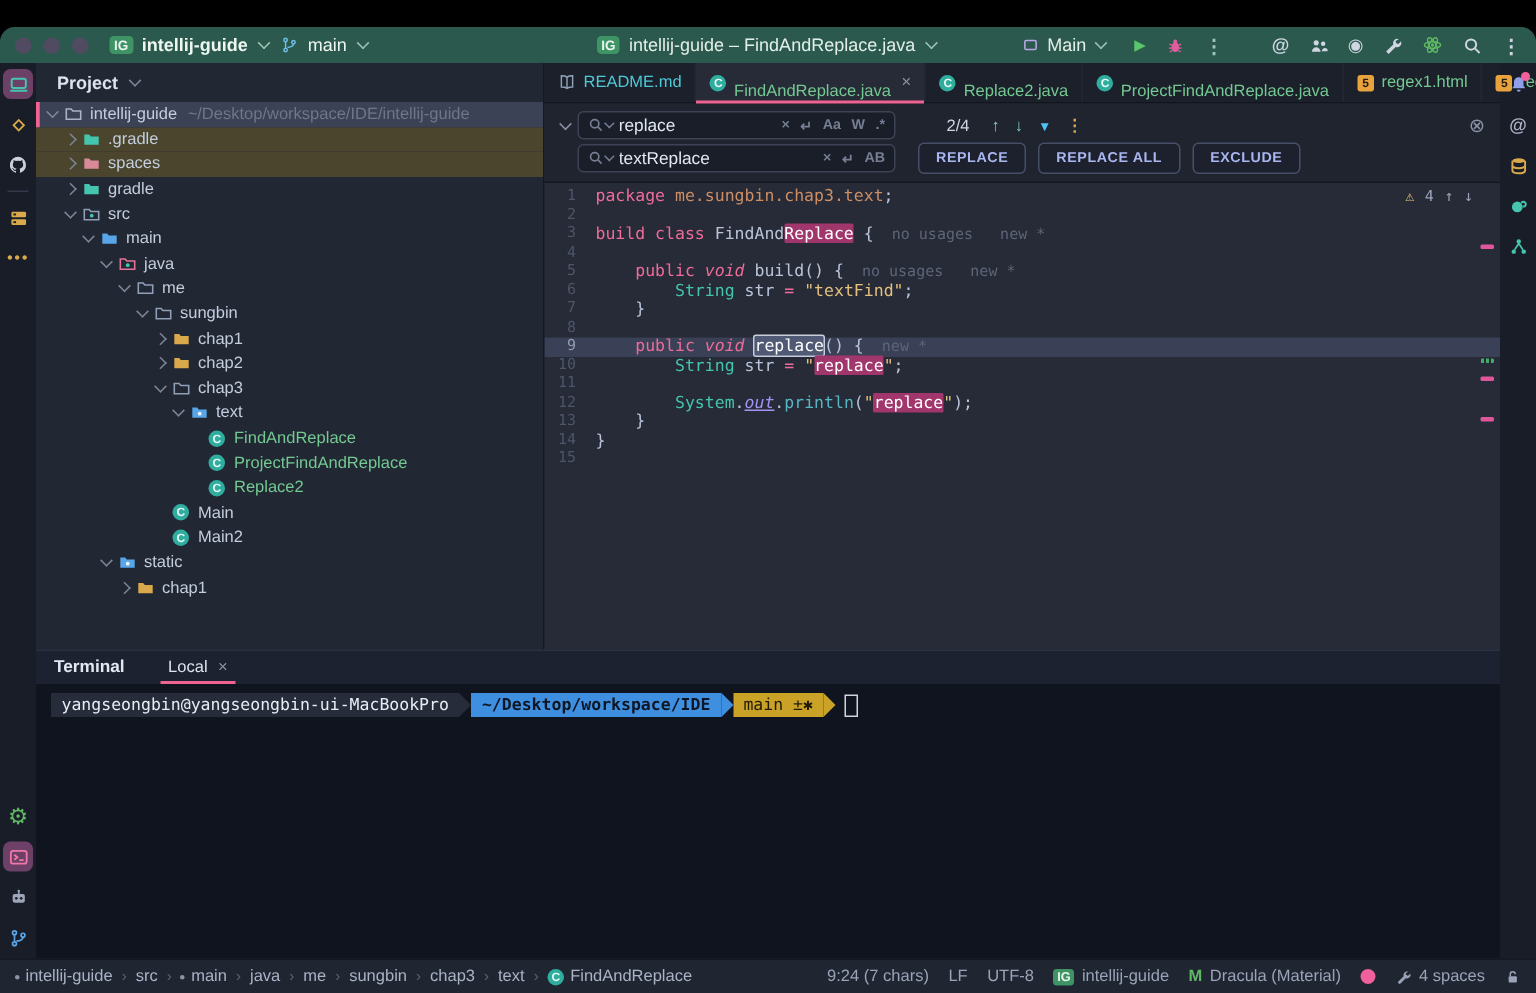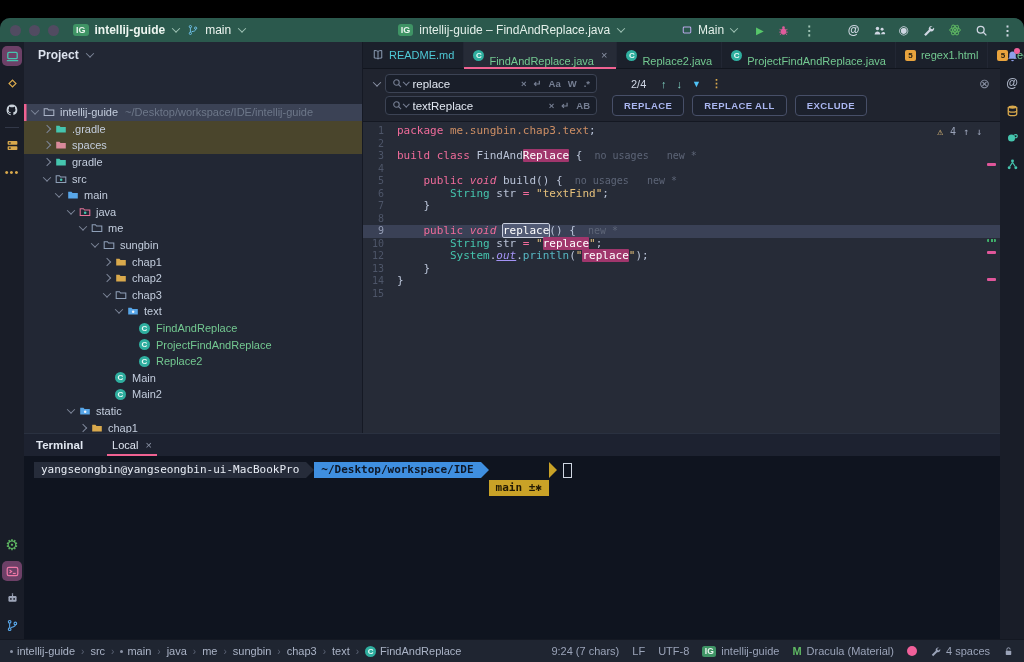--- a/index.html
+++ b/index.html
@@ -23,21 +23,21 @@
   .sicon.sel{background:#6d4067;}
   .notifdot{position:absolute;top:2px;right:2px;width:6px;height:6px;border-radius:50%;background:#f0609a;}
   
   .bodyrow{flex:1;display:flex;min-height:0;}
   .stripe{width:24px;background:#191d28;display:flex;flex-direction:column;align-items:center;padding:4px 0;gap:7px;flex:0 0 24px;}
   .stripe .sdivider{width:14px;height:1px;background:#323848;}
   .stripe .sspacer{flex:1;}
   .center{flex:1;display:flex;flex-direction:column;min-width:0;}
   .upper{height:391px;display:flex;min-height:0;}
   
-  .project{width:338px;flex:0 0 338px;background:#222734;border-right:1px solid #151924;display:flex;flex-direction:column;overflow:hidden;gap:36px;}
+  .project{width:338px;flex:0 0 338px;background:#222734;border-right:1px solid #151924;display:flex;flex-direction:column;overflow:hidden;}
   .phead{flex:0 0 26px;display:flex;align-items:center;padding-left:14px;gap:8px;color:#dde3ee;font-size:12px;font-weight:bold;}
   .phead .chv{color:#7d8699;}
   .ptree{flex:1;overflow:hidden;font-size:11px;color:#b9c3d6;}
   .trow{height:16.6px;display:flex;align-items:center;white-space:nowrap;}
   .trow.olive{background:#4a452c;}
   .trow.selected{background:#3b4255;box-shadow:inset 2.5px 0 0 #f06292;}
   .tchev{width:12px;display:flex;justify-content:center;flex:0 0 12px;color:#7d8699;}
   .ticon{width:13px;height:13px;margin:0 5px 0 1px;display:flex;align-items:center;justify-content:center;flex:0 0 13px;}
   .tlabel{color:#c3cddd;}
   .tlabel.green{color:#73c991;}
@@ -93,21 +93,21 @@
   .terminal{flex:1;display:flex;flex-direction:column;border-top:1px solid #2a3140;min-height:0;}
   .thead{flex:0 0 22px;background:#1d2230;display:flex;align-items:center;padding-left:12px;gap:26px;}
   .ttitle{color:#e2e8f2;font-size:11.5px;font-weight:bold;}
   .ttab{position:relative;height:22px;display:flex;align-items:center;gap:7px;color:#dfe5f0;font-size:11px;padding:0 3px;}
   .ttab::after{content:"";position:absolute;bottom:0;left:-2px;right:-2px;height:2px;background:#f06292;}
   .ttabclose{color:#8b93a6;font-size:11px;}
   .tbody{flex:1;background:#0f141f;padding:6px 0 0 10px;font-family:"DejaVu Sans Mono",monospace;font-size:11px;}
   .pseg{display:inline-block;height:16px;line-height:16px;padding:0 7px;vertical-align:top;}
   .pseg.user{background:#262c3a;color:#e8edf5;}
   .pseg.path{background:#3f8fe0;color:#0e1624;font-weight:bold;}
-  .pseg.git{background:#c9a227;color:#231a05;font-weight:bold;margin-top:18px;}
+  .pseg.git{background:#c9a227;color:#231a05;font-weight:normal;}
   .parrow{display:inline-block;width:0;height:0;border-top:8px solid transparent;border-bottom:8px solid transparent;vertical-align:top;}
   .cursorblk{display:inline-block;width:7px;height:13px;border:1px solid #cfd6e2;margin-left:6px;vertical-align:top;margin-top:1px;}
   
   .statusbar{flex:0 0 22px;background:#1f2531;border-top:1px solid #141822;display:flex;align-items:center;padding:0 10px;font-size:11px;color:#9aa3b8;}
   .crumbs{display:flex;align-items:center;}
   .crumb{color:#aab3c6;display:flex;align-items:center;gap:4px;}
   .crumbdot{width:3px;height:3px;border-radius:50%;background:#8b93a6;display:inline-block;}
   .csep{margin:0 6px;color:#5b6375;font-size:10px;}
   .sb-right{margin-left:auto;display:flex;align-items:center;gap:13px;}
   .sb-item{display:flex;align-items:center;gap:5px;}
@@ -599,20 +599,21 @@
           <div class="cline"><span class="lnum">1</span><span class="ltext"><span class="tk">package </span><span class="tpkg">me.sungbin.chap3.text</span><span class="tpl">;</span></span></div>
               <div class="cline"><span class="lnum">2</span><span class="ltext"></span></div>
               <div class="cline"><span class="lnum">3</span><span class="ltext"><span class="tk">build class </span><span class="tpl">FindAnd</span><span class="tm">Replace</span><span class="tpl"> {</span><span class="thint">  no usages   new *</span></span></div>
               <div class="cline"><span class="lnum">4</span><span class="ltext"></span></div>
               <div class="cline"><span class="lnum">5</span><span class="ltext"><span class="tpl">    </span><span class="tk">public </span><span class="tki">void </span><span class="tpl">build() {</span><span class="thint">  no usages   new *</span></span></div>
               <div class="cline"><span class="lnum">6</span><span class="ltext"><span class="tpl">        </span><span class="tcls">String</span><span class="tpl"> str </span><span class="top2">=</span><span class="tpl"> </span><span class="tstr">"textFind"</span><span class="tpl">;</span></span></div>
               <div class="cline"><span class="lnum">7</span><span class="ltext"><span class="tpl">    }</span></span></div>
               <div class="cline"><span class="lnum">8</span><span class="ltext"></span></div>
               <div class="cline cur"><span class="lnum">9</span><span class="ltext"><span class="tpl">    </span><span class="tk">public </span><span class="tki">void </span><span class="tcm">replace</span><span class="tpl">() {</span><span class="thint">  new *</span></span></div>
               <div class="cline"><span class="lnum">10</span><span class="ltext"><span class="tpl">        </span><span class="tcls">String</span><span class="tpl"> str </span><span class="top2">=</span><span class="tpl"> </span><span class="tstr">"</span><span class="tm">replace</span><span class="tstr">"</span><span class="tpl">;</span></span></div>
+              <div class="cline"><span class="lnum">11</span><span class="ltext"></span></div>
               <div class="cline"><span class="lnum">12</span><span class="ltext"><span class="tpl">        </span><span class="tcls">System</span><span class="tpl">.</span><span class="tfld">out</span><span class="tpl">.</span><span class="tmth">println</span><span class="tpl">(</span><span class="tstr">"</span><span class="tm">replace</span><span class="tstr">"</span><span class="tpl">);</span></span></div>
               <div class="cline"><span class="lnum">13</span><span class="ltext"><span class="tpl">    }</span></span></div>
               <div class="cline"><span class="lnum">14</span><span class="ltext"><span class="tpl">}</span></span></div>
               <div class="cline"><span class="lnum">15</span><span class="ltext"></span></div>
               <div class="smark" style="top: 41px;"></div>
               <div class="smark added" style="top: 117px;"></div>
               <div class="smark" style="top: 129px;"></div>
               <div class="smark" style="top: 156px;"></div>
             </div>
         </div>

